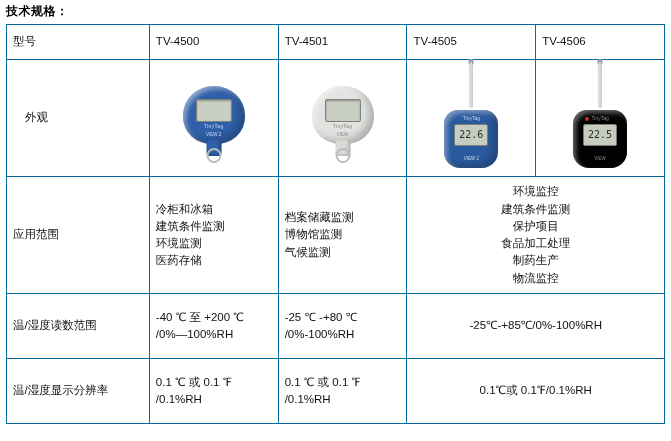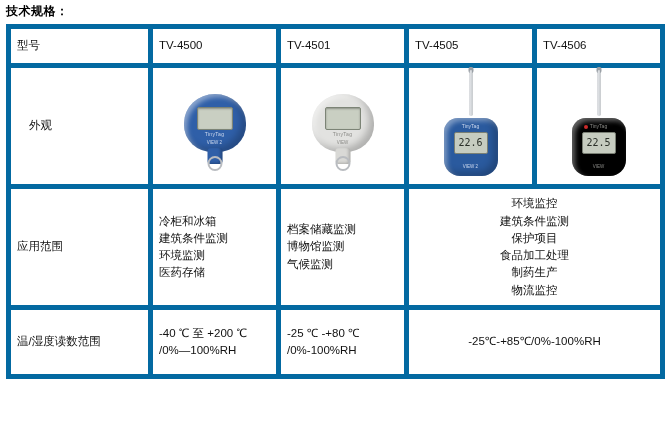--- a/index.html
+++ b/index.html
@@ -28,21 +28,21 @@
     letter-spacing: 0.5px;
   }
   table.spec {
     border-collapse: collapse;
     table-layout: fixed;
     width: 659px;
     margin-left: 6px;
     border: 1px solid #5a7fb5;
   }
   table.spec td {
-    border: 5px solid #0369a1;
+    border: 1px solid #0369a1;
     font-size: 11.5px;
     color: #111;
     vertical-align: middle;
     padding: 4px 6px;
     line-height: 1.5;
     margin-left: 10px;
   }
   .col-label { width: 142px; }
   .col-model { width: 128px; }
   td.label {
@@ -338,16 +338,28 @@
           <div>-40 ℃ 至 +200 ℃</div>
           <div>/0%—100%RH</div>
         </td>
         <td class="cell-lines">
           <div>-25 ℃    -+80 ℃</div>
           <div>/0%-100%RH</div>
         </td>
         <td class="cell-center" colspan="2">-25℃-+85℃/0%-100%RH</td>
       </tr>
 
+      <tr class="row-res">
+        <td class="label">温/湿度显示分辨率</td>
+        <td class="cell-lines">
+          <div>0.1 ℃ 或  0.1 ℉</div>
+          <div>/0.1%RH</div>
+        </td>
+        <td class="cell-lines">
+          <div>0.1 ℃ 或  0.1 ℉</div>
+          <div>/0.1%RH</div>
+        </td>
+        <td class="cell-center" colspan="2">0.1℃或 0.1℉/0.1%RH</td>
+      </tr>
 
     </tbody>
   </table>
 </div>
 
 </body></html>

